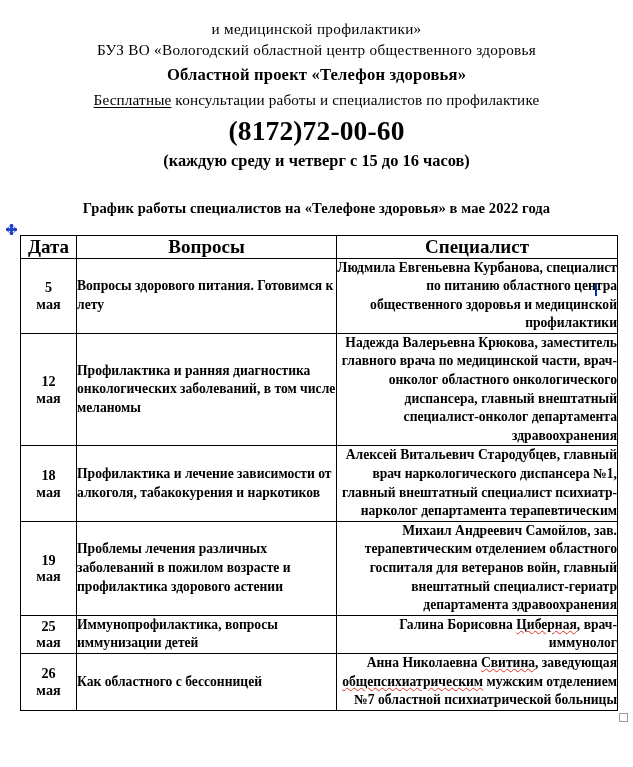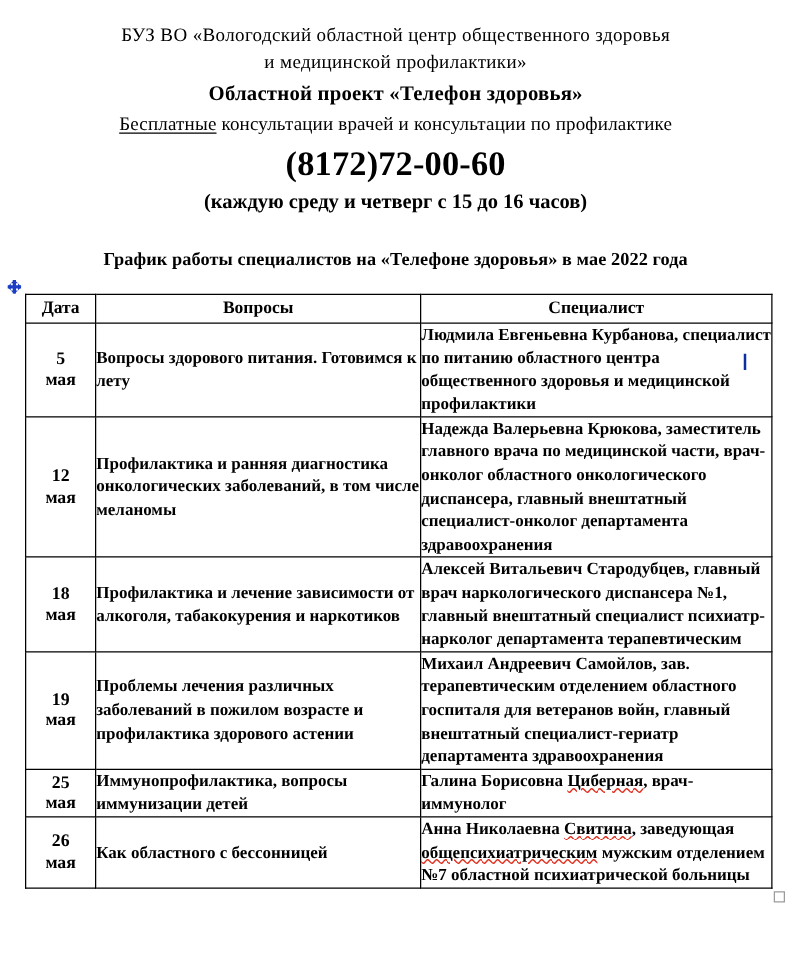--- a/index.html
+++ b/index.html
@@ -91,21 +91,21 @@
     border: 1.4px solid #000000;
     padding: 0;
     vertical-align: middle;
     font-weight: 700;
   }
   col.c-date  { width: 56px; }
   col.c-quest { width: 260px; }
   col.c-spec  { width: 281px; }
 
   thead th {
-    font-size: 14px;
+    font-size: 19px;
     line-height: 19px;
     height: 22px;
     padding: 1px 0 2px 0;
   }
 
   td.date-cell {
     text-align: center;
     font-size: 14.2px;
     line-height: 16.5px;
     padding: 3px 2px;
@@ -116,21 +116,21 @@
   td.quest-cell {
     font-size: 13.6px;
     line-height: 18.6px;
     padding: 4px 7px 4px 8px;
     text-align: left;
   }
   td.spec-cell {
     font-size: 13.6px;
     line-height: 18.6px;
     padding: 4px 6px 4px 7px;
-    text-align: left;
+    text-align: right;
     vertical-align: top;
   }
 
   
   .sp {
     text-decoration: underline;
     text-decoration-style: wavy;
     text-decoration-color: #e03020;
     text-decoration-thickness: 1px;
     text-underline-offset: 1px;
@@ -165,24 +165,24 @@
     height: 13px;
     background: #0b2ea0;
   }
 </style>
 </head>
 <body>
 
 <div class="page">
 
   <div class="header">
+    <div class="org-line">и медицинской профилактики»</div>
     <div class="org-line">БУЗ ВО «Вологодский областной центр общественного здоровья</div>
-    <div class="org-line">и медицинской профилактики»</div>
     <div class="project-title">Областной проект «Телефон здоровья»</div>
-    <div class="free-line"><span class="free-underline">Бесплатные</span><span> консультации врачей и консультации по профилактике</span></div>
+    <div class="free-line"><span class="free-underline">Бесплатные</span><span> консультации работы и специалистов по профилактике</span></div>
     <div class="phone">(8172)72-00-60</div>
     <div class="hours">(каждую среду и четверг с 15 до 16 часов)</div>
   </div>
 
   <div class="schedule-caption">График работы специалистов на «Телефоне здоровья» в мае 2022 года</div>
 
   <div class="table-wrap">
 
     <div class="table-move-handle">
       <svg width="11" height="11" viewBox="0 0 11 11" aria-hidden="true">

